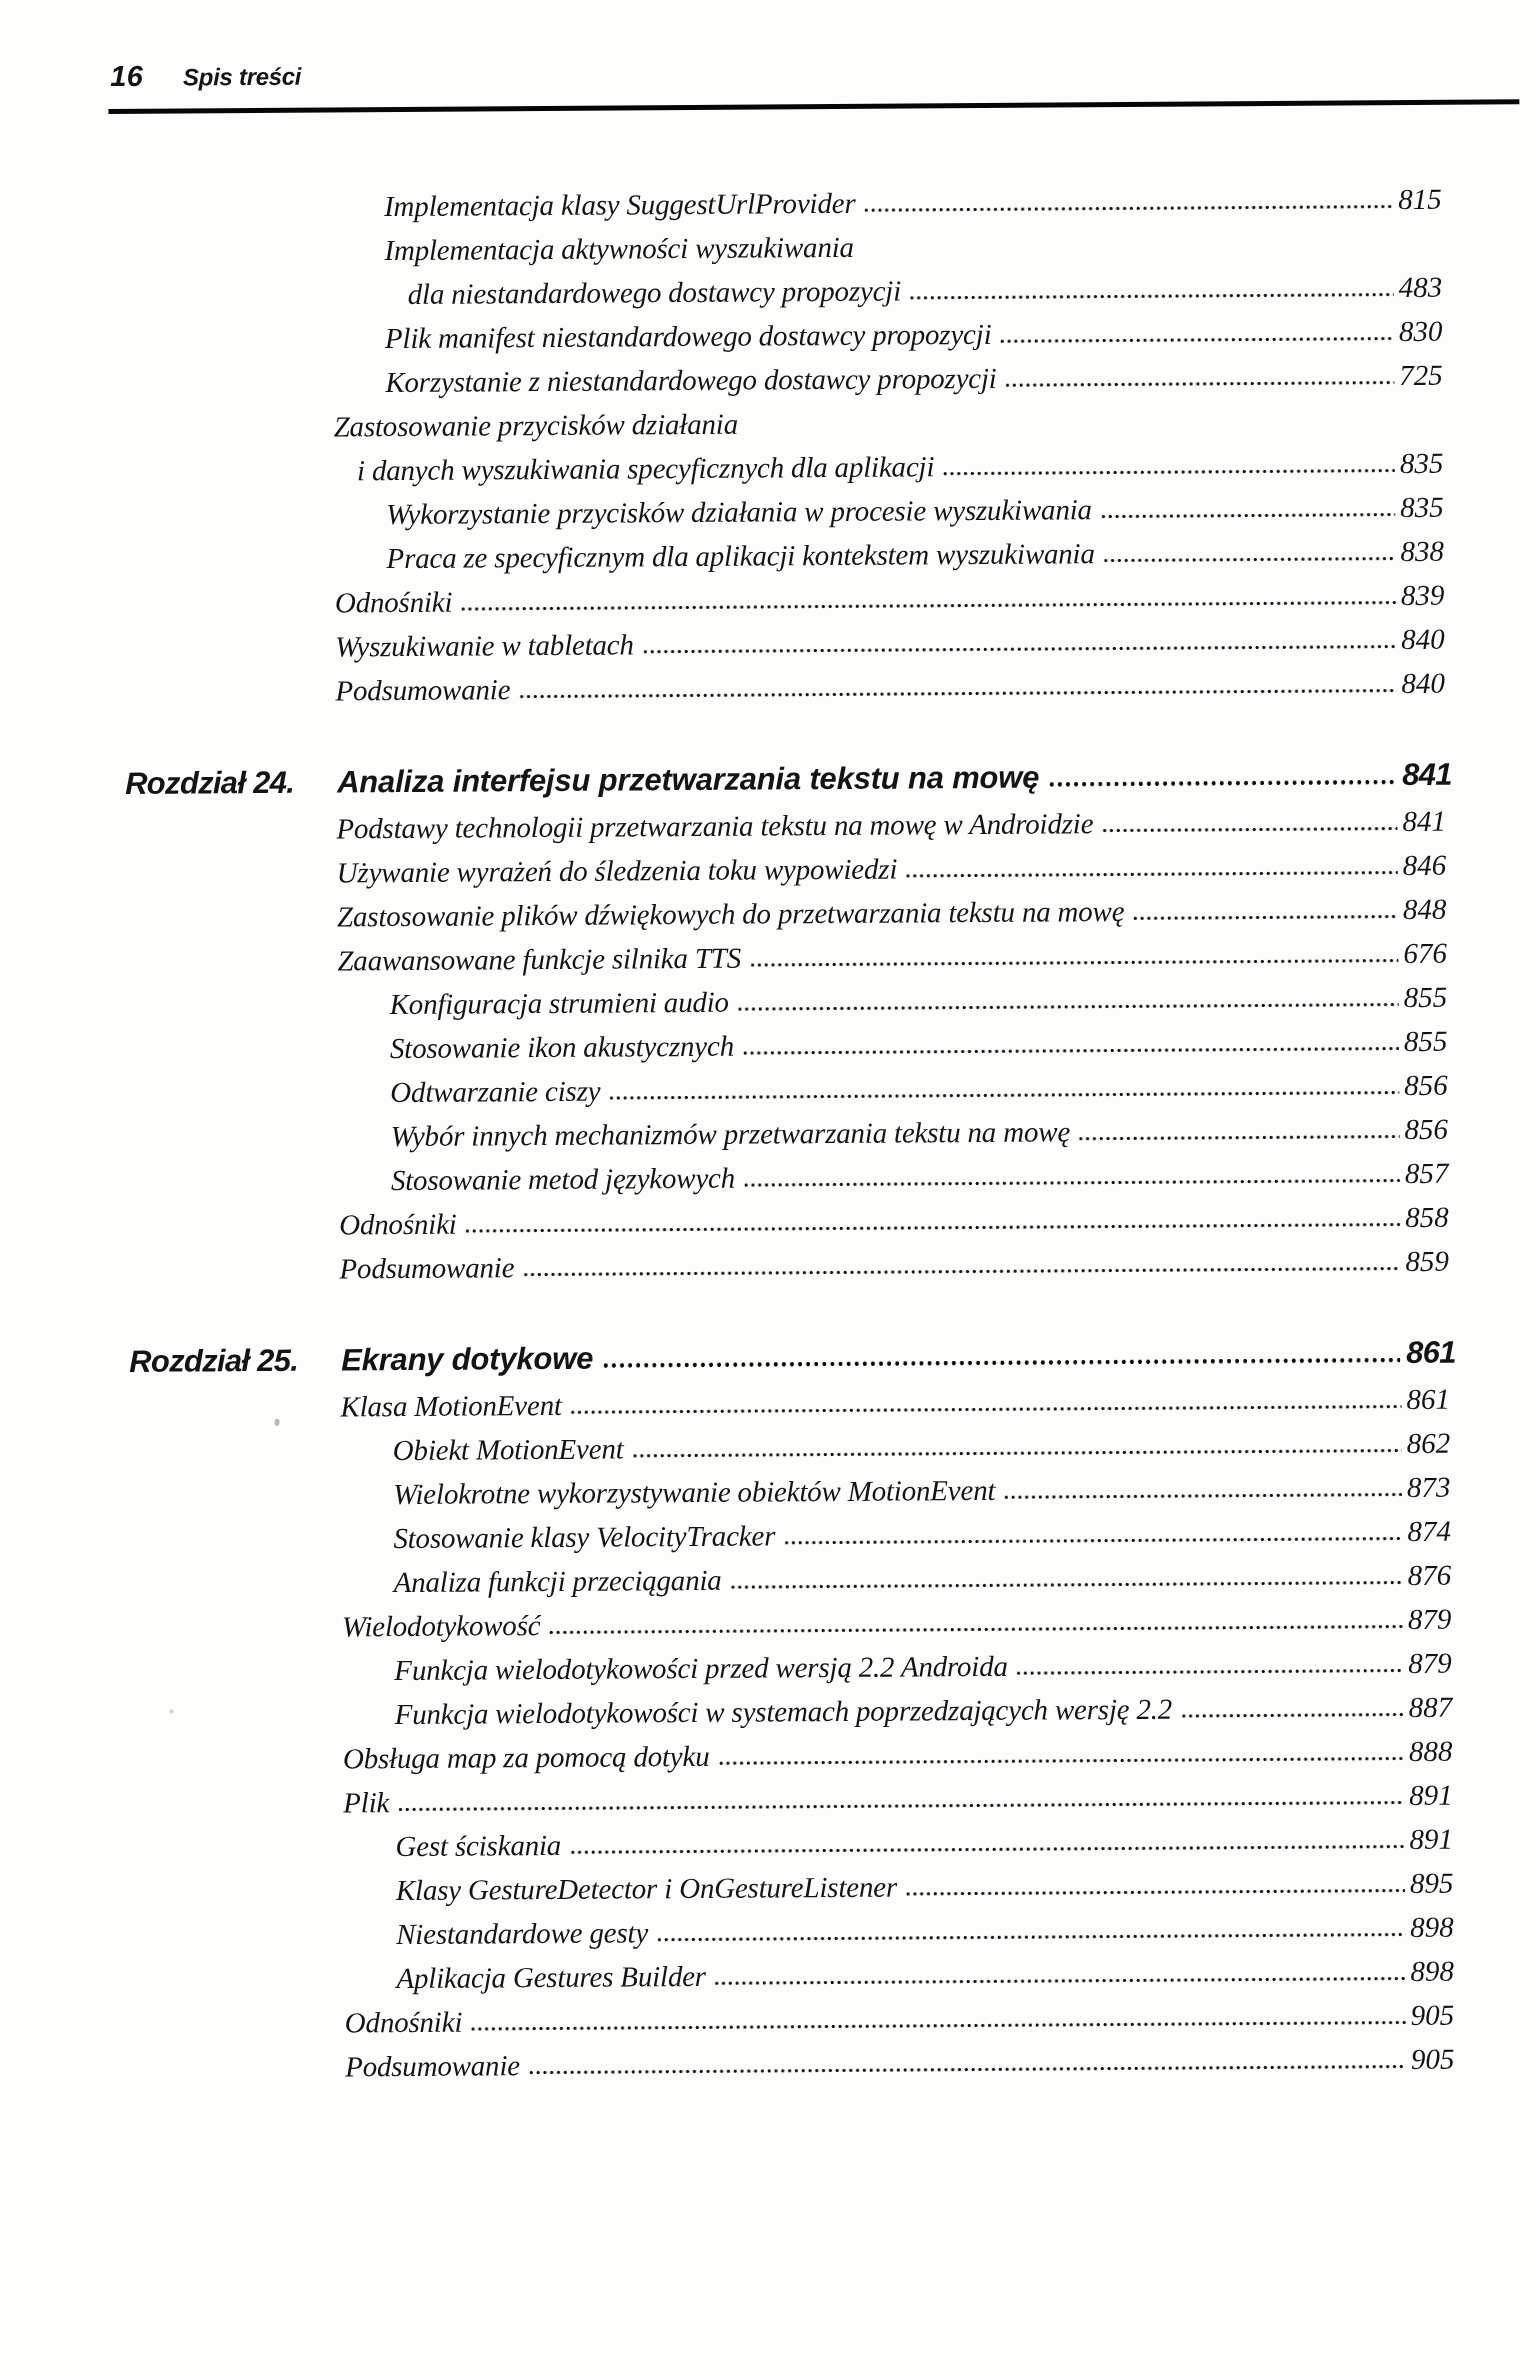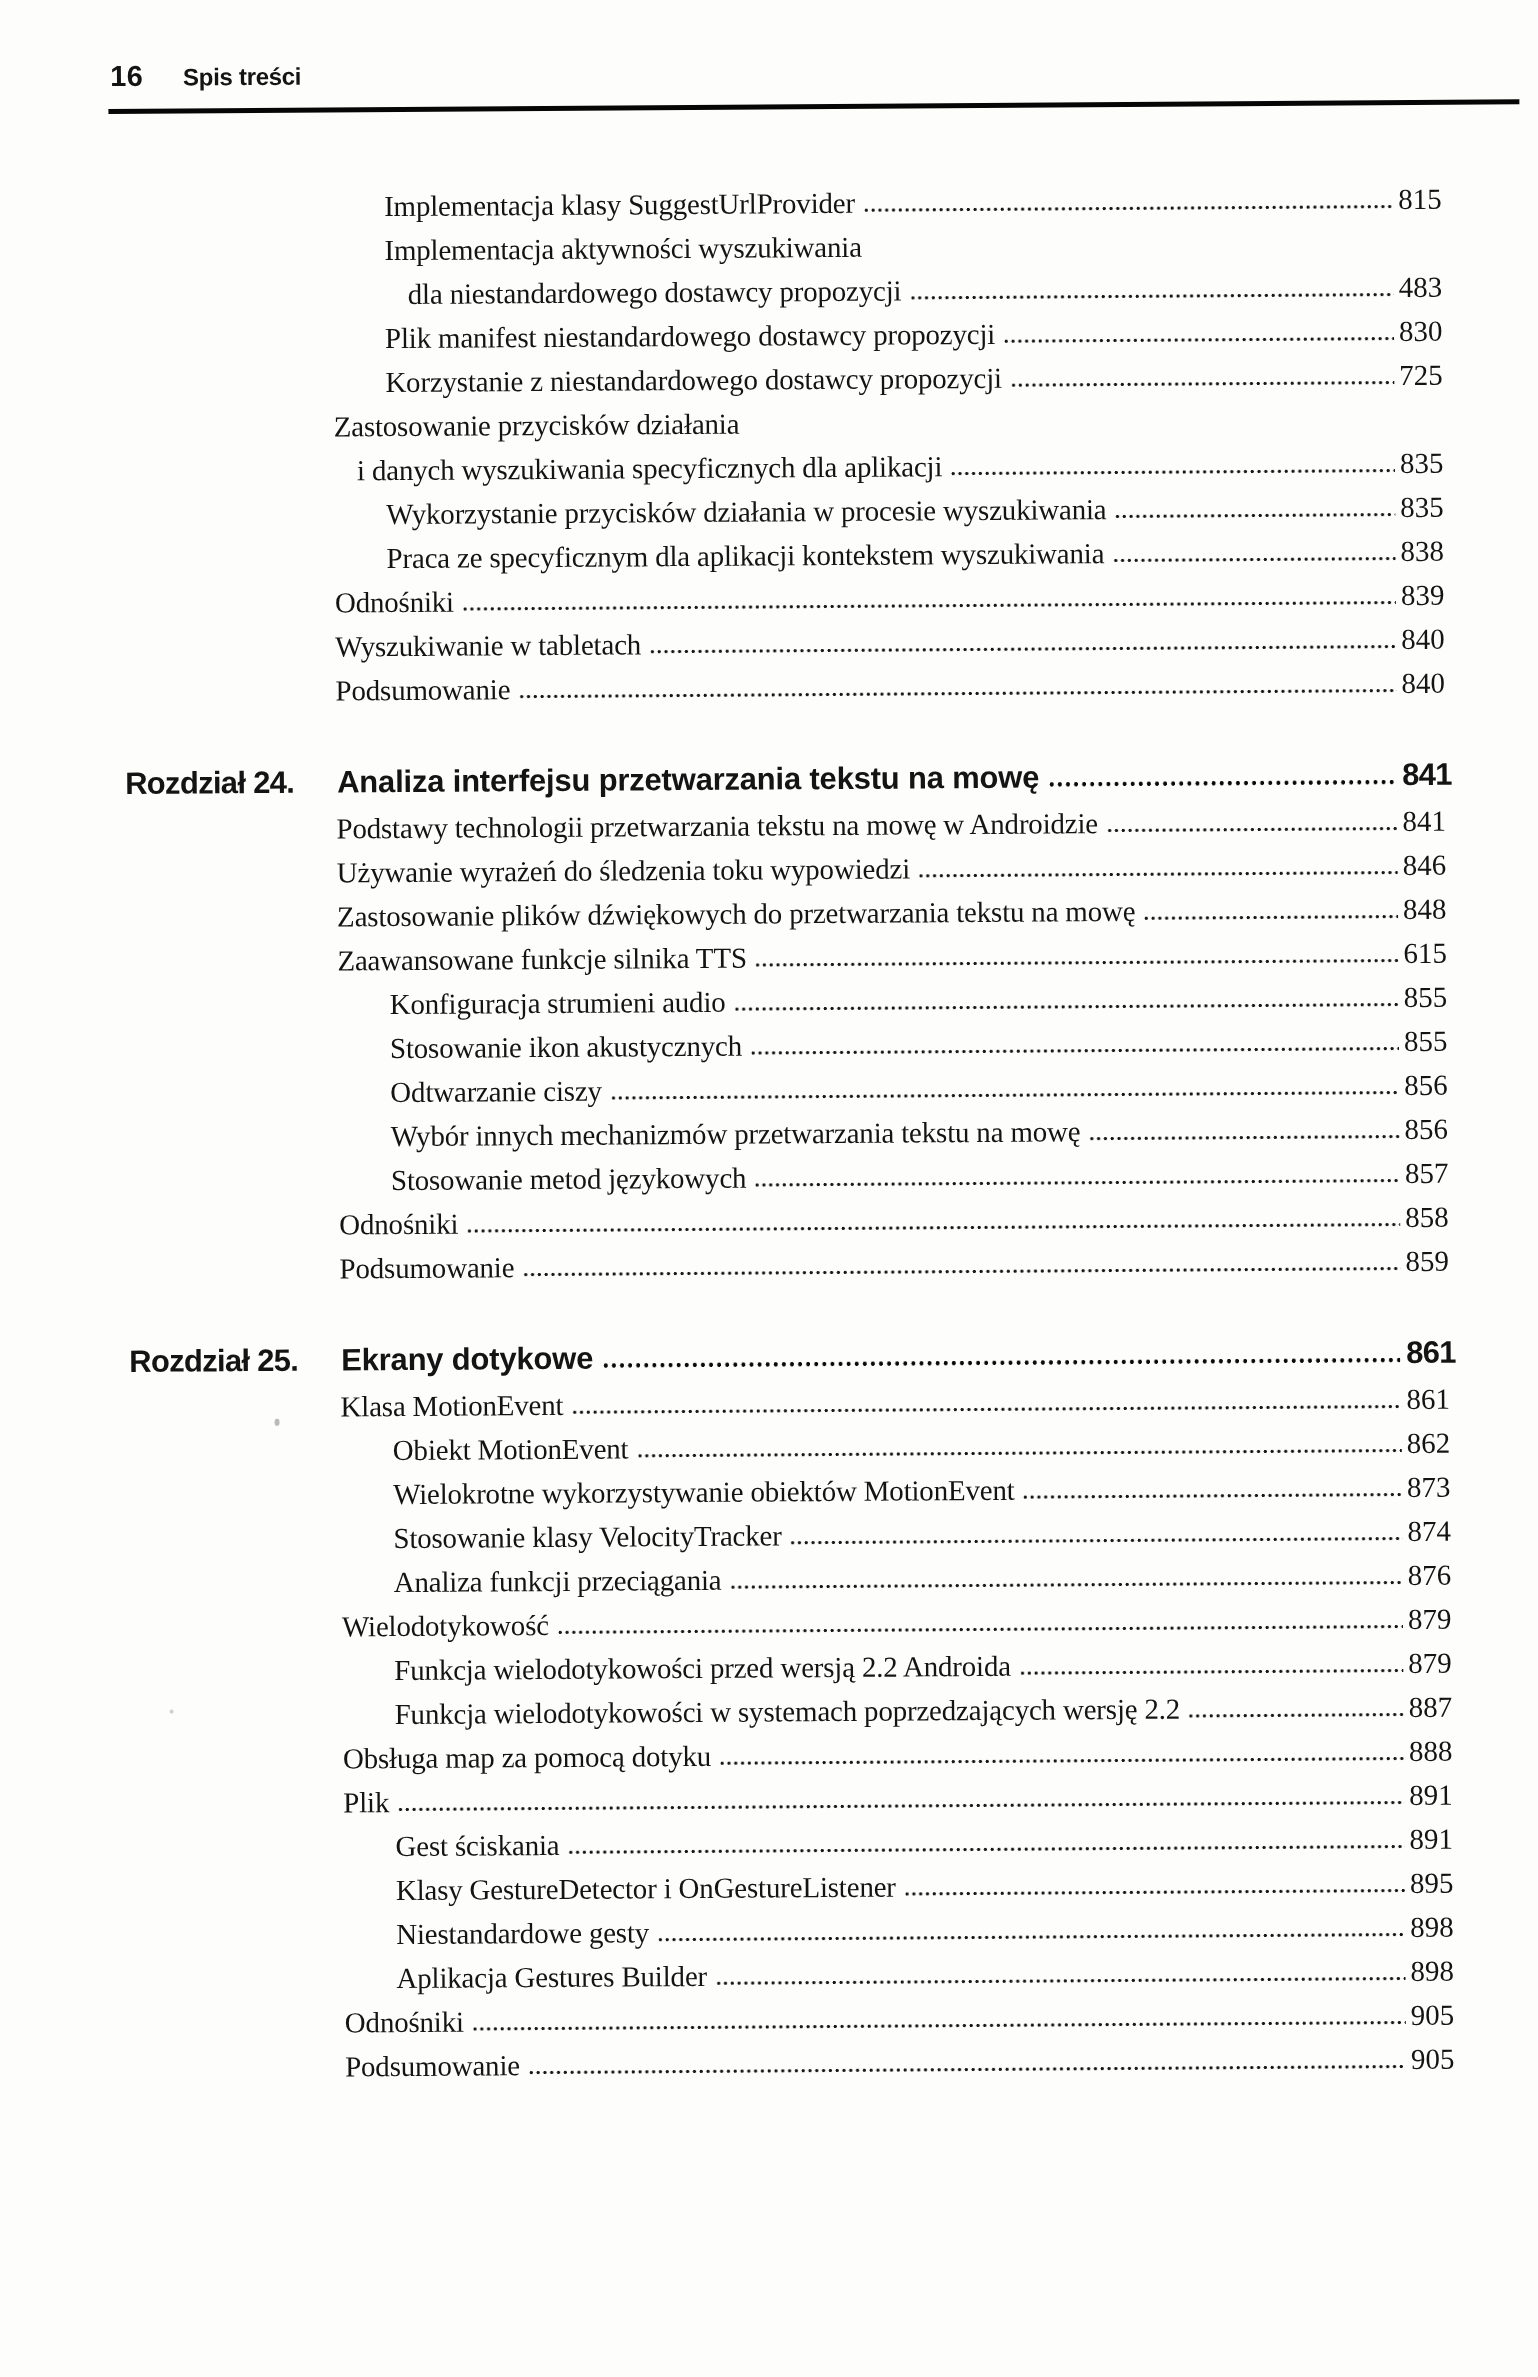--- a/index.html
+++ b/index.html
@@ -5,20 +5,21 @@
   :root{
     --ink:#141414;
     --paper:#fdfdfb;
   }
   html,body{margin:0;padding:0;background:#ffffff;}
   .page{
     position:relative;
     width:1538px;height:2377px;
     background:var(--paper);
     overflow:hidden;
+    font-style:italic;
   }
   .sheet{
     position:absolute;inset:0;
     transform:rotate(-0.4deg);
     transform-origin:111px 195px;
   }
   
   .pagehead{
     position:absolute;left:111px;top:60px;
     display:flex;align-items:baseline;
@@ -161,21 +162,21 @@
           <span class="pg">846</span>
         </div>
         <div class="entry lvl1">
           <span class="t">Zastosowanie plików dźwiękowych do przetwarzania tekstu na mowę</span>
           <span class="dots"></span>
           <span class="pg">848</span>
         </div>
         <div class="entry lvl1">
           <span class="t">Zaawansowane funkcje silnika TTS</span>
           <span class="dots"></span>
-          <span class="pg">615</span>
+          <span class="pg">676</span>
         </div>
         <div class="entry lvl2">
           <span class="t">Konfiguracja strumieni audio</span>
           <span class="dots"></span>
           <span class="pg">855</span>
         </div>
         <div class="entry lvl2">
           <span class="t">Stosowanie ikon akustycznych</span>
           <span class="dots"></span>
           <span class="pg">855</span>

